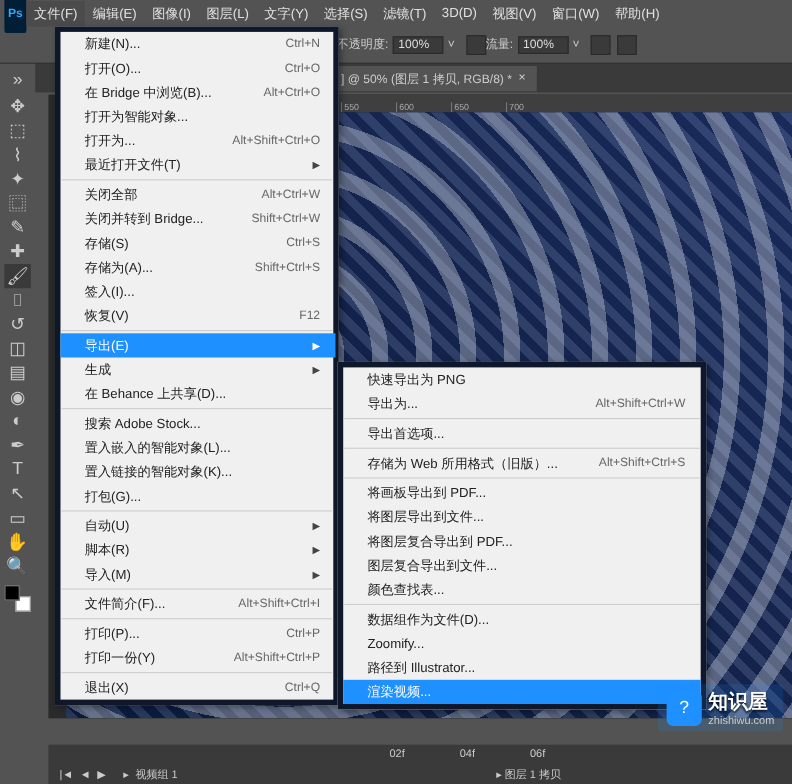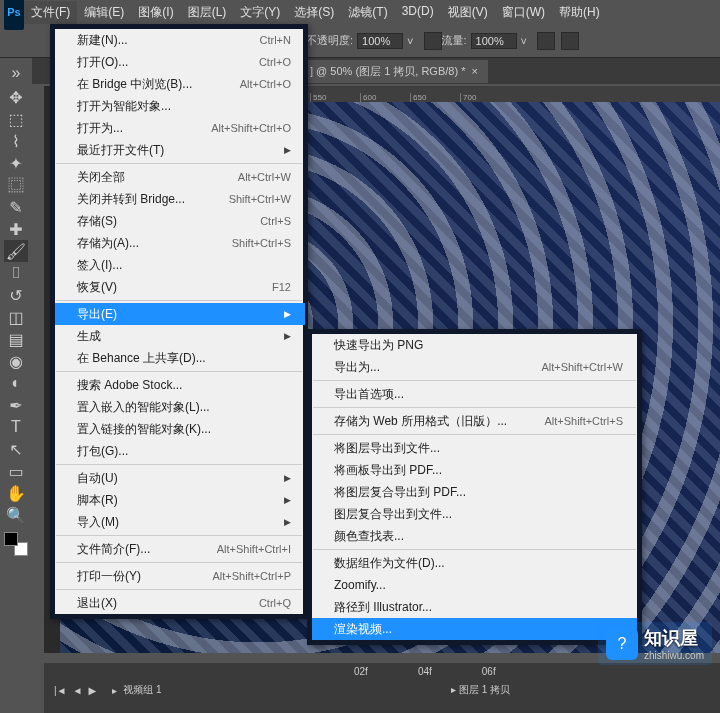--- a/index.html
+++ b/index.html
@@ -25,21 +25,21 @@
 .skull-pattern { position: absolute; inset: 0; background: repeating-linear-gradient(45deg, rgba(200,220,255,0.15) 0 8px, transparent 8px 16px), repeating-radial-gradient(circle at 30% 40%, rgba(255,255,255,0.3) 0 15px, transparent 15px 40px); }
 .menu { position: absolute; background: #f0f0f0; border: 5px solid #0f172a; box-shadow: 2px 2px 6px rgba(0,0,0,0.4); font-size: 12px; color: #222; }
 .menu-row { display: flex; justify-content: space-between; align-items: center; padding: 3px 14px 3px 22px; min-width: 250px; height: 22px; cursor: pointer; white-space: nowrap; }
 .menu-row.hl { background: #1e90ff; color: #fff; gap: 16px; }
 .menu-sep { height: 1px; background: #ccc; margin: 2px 1px; }
 .shortcut { color: #666; font-size: 11px; margin-left: 30px; }
 .arrow { font-size: 9px; color: #444; }
 .menu-row.hl .arrow { color: #fff; }
 #file-menu { left: 50px; top: 24px; width: 258px; }
 #export-menu { left: 307px; top: 329px; width: 335px; }
-.timeline { position: absolute; left: 44px; right: 0; bottom: 0; height: 50px; background: #3a3a3a; color: #ccc; font-size: 10px; }
+.timeline { position: absolute; left: 44px; right: 0; bottom: 0; height: 36px; background: #3a3a3a; color: #ccc; font-size: 10px; }
 .tl-ruler { display: flex; padding-left: 310px; gap: 50px; padding-top: 3px; }
 .tl-bottom { display:flex; align-items:center; padding:6px 10px; gap:6px; }
 .fg-bg { width: 24px; height: 24px; position: relative; margin-top: 4px; }
 .fg-sw { width: 14px; height: 14px; background: #000; border: 1px solid #888; position: absolute; top: 0; left: 0; }
 .bg-sw { width: 14px; height: 14px; background: #fff; border: 1px solid #888; position: absolute; bottom: 0; right: 0; }
 .watermark { position: absolute; right: 8px; bottom: 48px; display: flex; align-items: center; gap: 6px; background: rgba(30,144,255,0.15); padding: 4px 8px; border-radius: 4px; }
 .wm-icon { width: 32px; height: 32px; background: #1e90ff; border-radius: 6px; display:flex; align-items:center; justify-content:center; color:#fff; font-size:16px; }
 .wm-text { color: #fff; font-size: 18px; font-weight: bold; text-shadow: 0 1px 2px rgba(0,0,0,0.8); }
 .wm-sub { color: #ccc; font-size: 10px; }
 </style>
@@ -236,20 +236,24 @@
       <span>导入(M)</span>
       <span class="arrow">▶</span>
     </div>
     <div class="menu-sep"></div>
     <div class="menu-row">
       <span>文件简介(F)...</span>
       <span class="shortcut">Alt+Shift+Ctrl+I</span>
     </div>
     <div class="menu-sep"></div>
     <div class="menu-row">
+      <span>打印(P)...</span>
+      <span class="shortcut">Ctrl+P</span>
+    </div>
+    <div class="menu-row">
       <span>打印一份(Y)</span>
       <span class="shortcut">Alt+Shift+Ctrl+P</span>
     </div>
     <div class="menu-sep"></div>
     <div class="menu-row">
       <span>退出(X)</span>
       <span class="shortcut">Ctrl+Q</span>
     </div>
   </div>
 
@@ -265,24 +269,24 @@
     <div class="menu-row">
       <span>导出首选项...</span>
     </div>
     <div class="menu-sep"></div>
     <div class="menu-row">
       <span>存储为 Web 所用格式（旧版）...</span>
       <span class="shortcut">Alt+Shift+Ctrl+S</span>
     </div>
     <div class="menu-sep"></div>
     <div class="menu-row">
+      <span>将画板导出到 PDF...</span>
+    </div>
+    <div class="menu-row">
       <span>将图层导出到文件...</span>
-    </div>
-    <div class="menu-row">
-      <span>将画板导出到 PDF...</span>
     </div>
     <div class="menu-row">
       <span>将图层复合导出到 PDF...</span>
     </div>
     <div class="menu-row">
       <span>图层复合导出到文件...</span>
     </div>
     <div class="menu-row">
       <span>颜色查找表...</span>
     </div>

